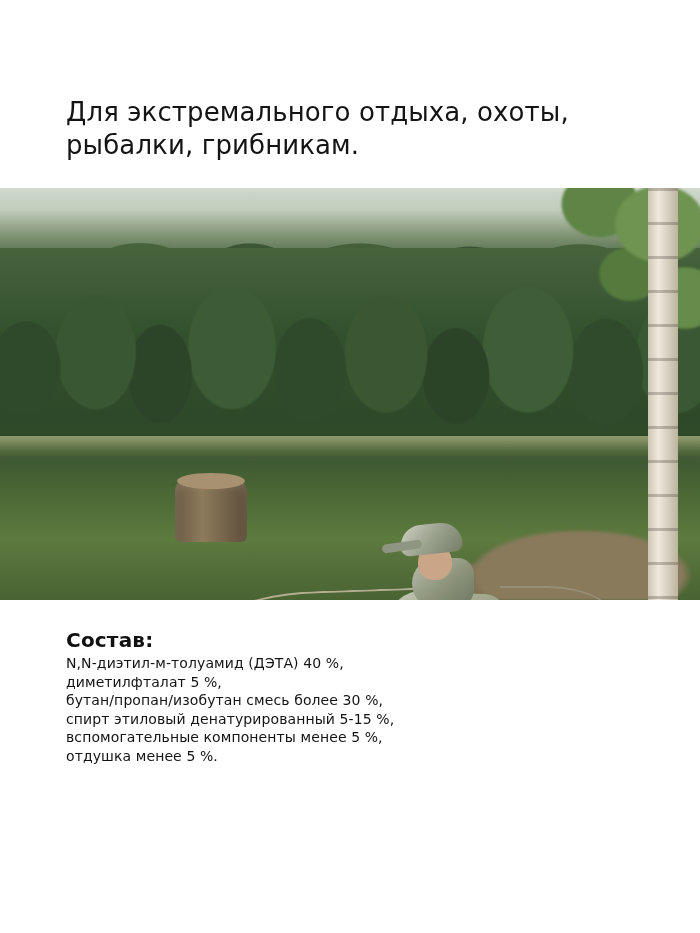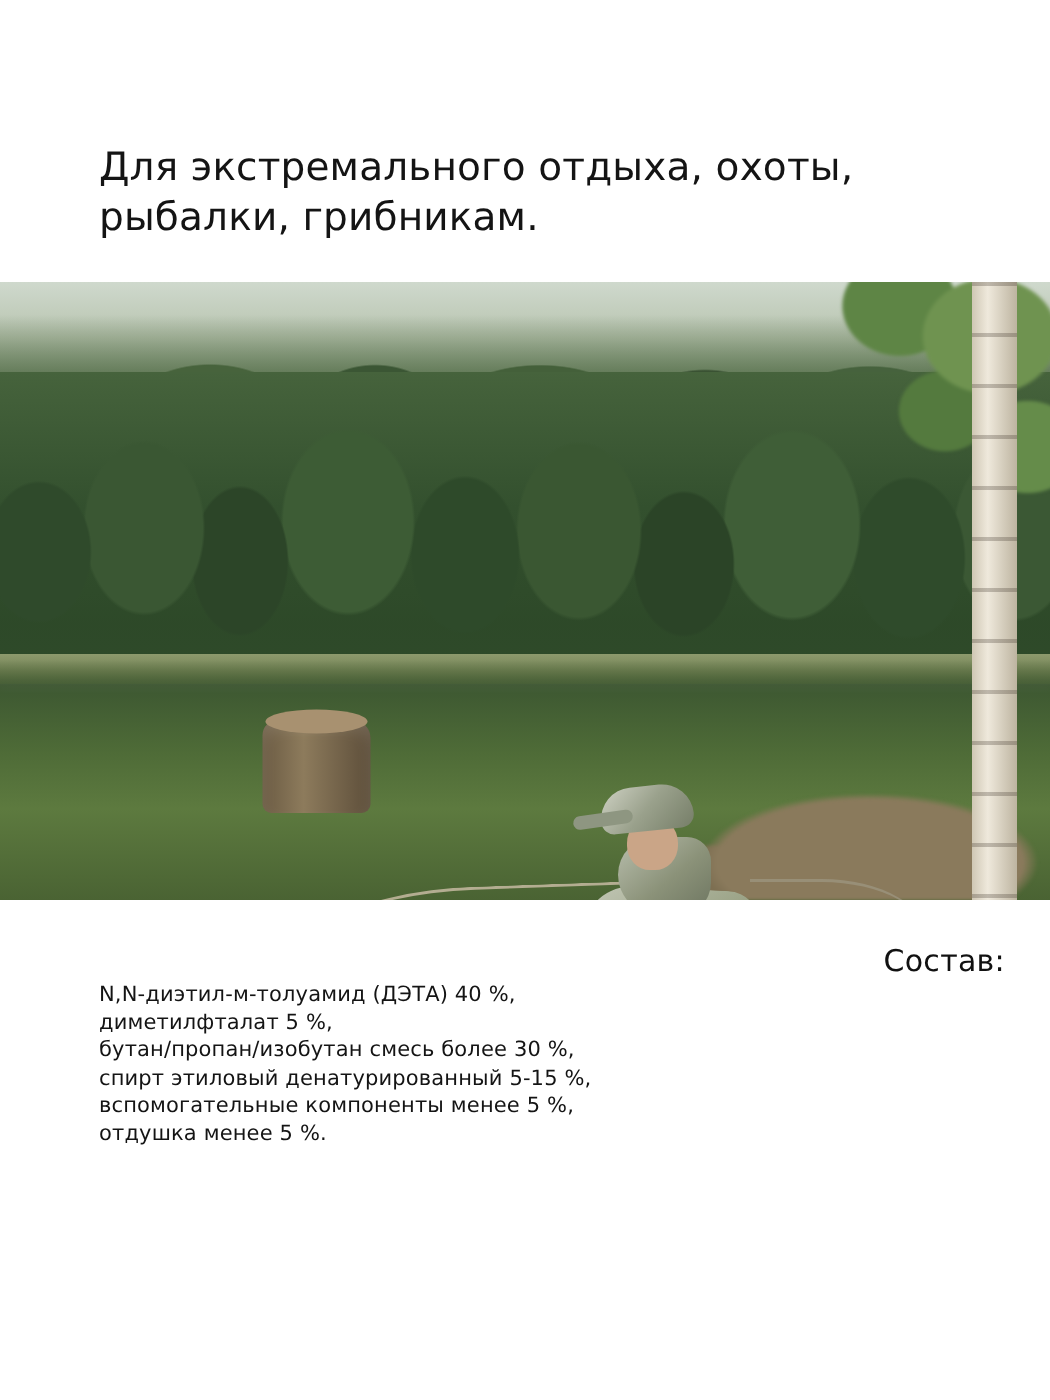--- a/index.html
+++ b/index.html
@@ -252,25 +252,24 @@
     border-radius: 0 60% 0 0 / 0 100% 0 0;
     opacity: .75;
   }
 
   
   .composition {
     padding: 28px 30px 0 66px;
   }
   .comp-title {
     font-size: 20px;
-    font-weight: 400;
+    font-weight: 700;
     color: #111111;
     margin: 0 0 2px 0;
     letter-spacing: .2px;
-    text-align: right;
   }
   .comp-body {
     font-size: 14px;
     line-height: 1.32;
     color: #141414;
     white-space: pre-line;
     letter-spacing: .1px;
   }
 </style>
 </head>

